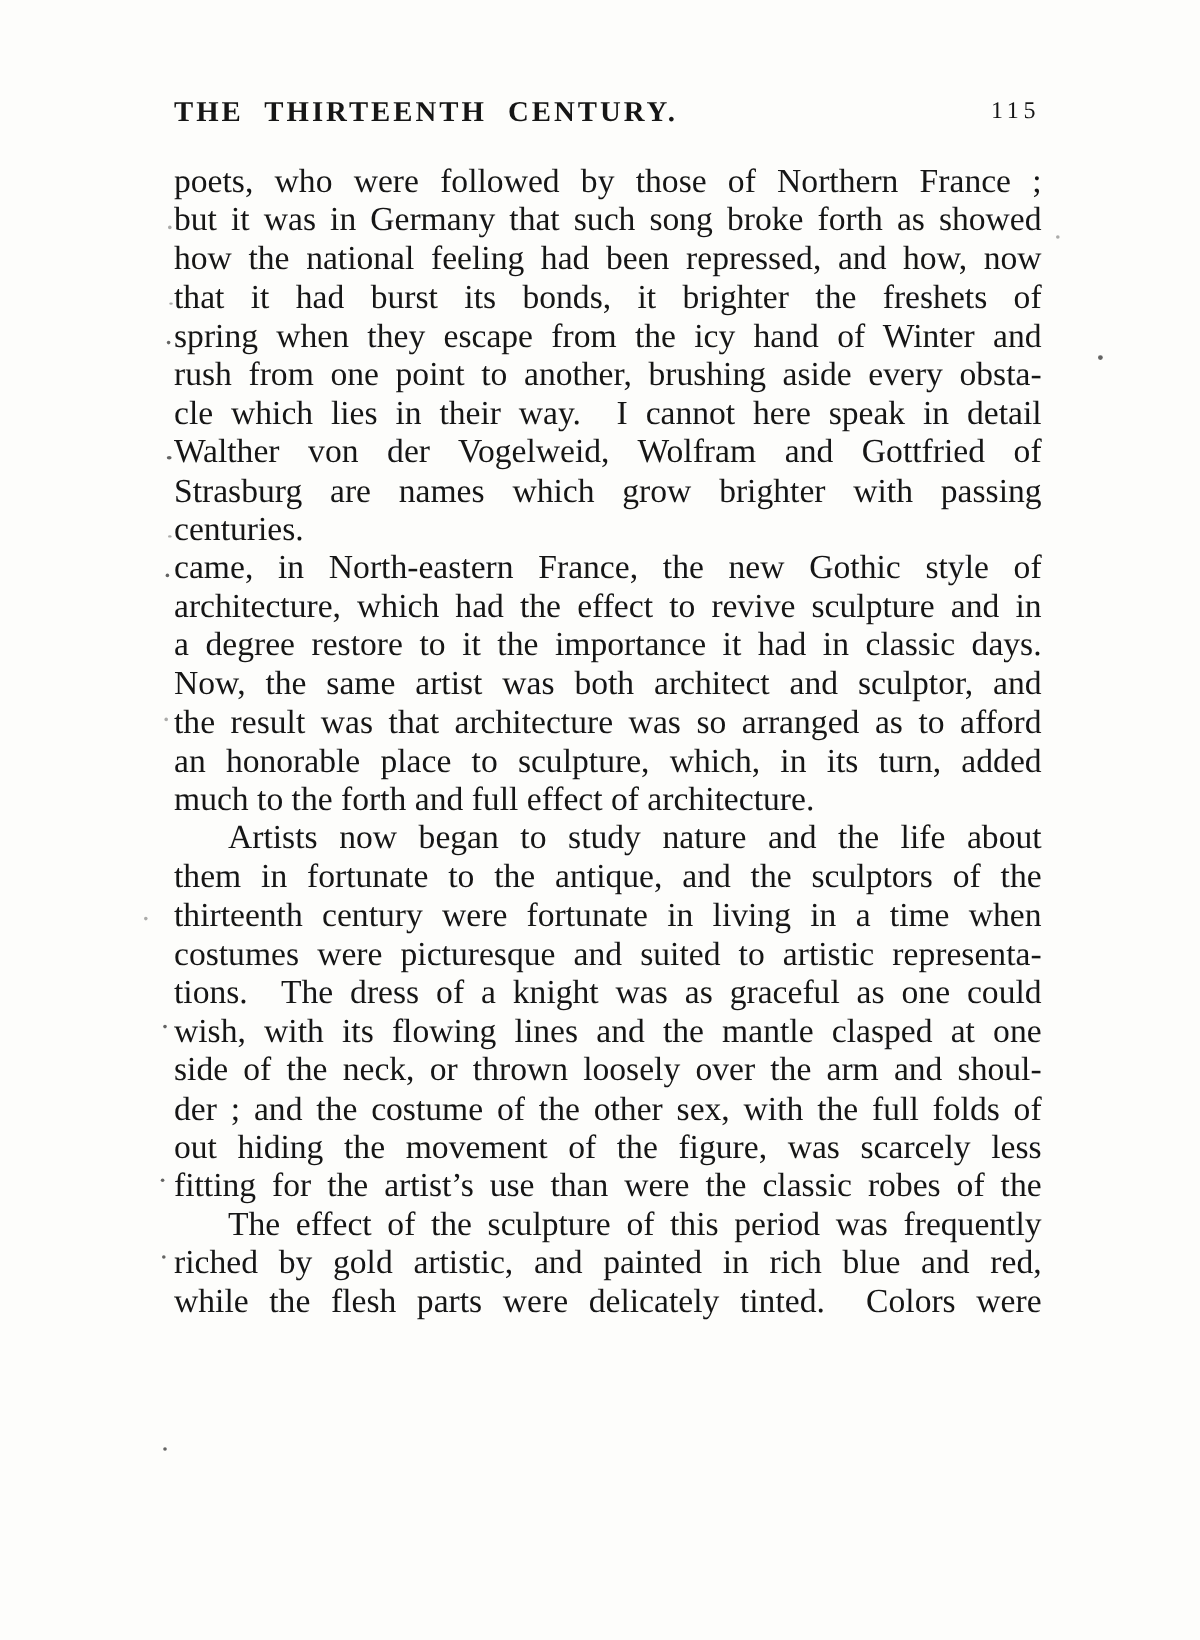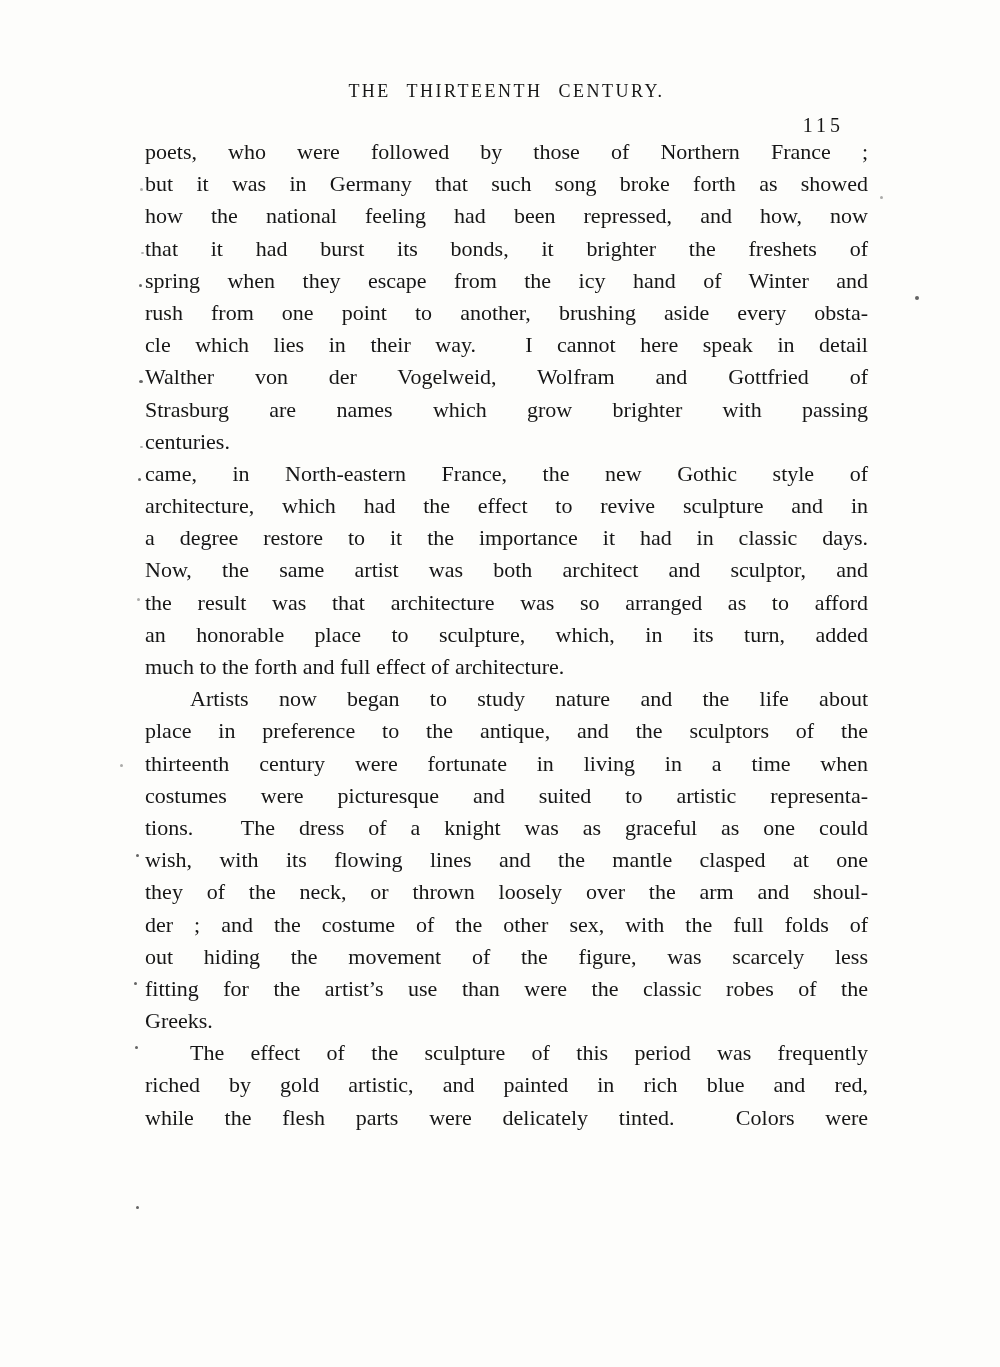--- a/index.html
+++ b/index.html
@@ -8,33 +8,33 @@
     width:1000px;height:1367px;
     background:var(--paper,#fdfdfb);
     color:var(--ink,#161616);
     font-family:"Liberation Serif","DejaVu Serif",serif;
     overflow:hidden;
   }
   .running-header{
     position:absolute;left:145px;top:81px;width:723px;height:26px;
   }
   .header-title{
-    display:block;text-align:center;
-    font-size:18px;letter-spacing:2.5px;word-spacing:9px;
-    font-weight:400;
+    display:block;text-align:left;
+    font-size:24px;letter-spacing:2.5px;word-spacing:9px;
+    font-weight:700;
   }
   .page-number{
-    position:absolute;right:24px;top:0;
-    font-size:20px;letter-spacing:4px;margin-top:33px;
+    position:absolute;right:1px;top:0;
+    font-size:20px;letter-spacing:4px;
   }
   .body-text{
     position:absolute;left:145px;top:136px;width:723px;
   }
   .line{
-    font-size:22px;
+    font-size:28px;
     line-height:32.2px;height:32.2px;
     white-space:nowrap;
     text-align:left;
   }
   .line.j{
     text-align:justify;
     text-align-last:justify;
   }
   .line.indent{ text-indent:45px; }
   .speck{
@@ -70,30 +70,29 @@
         <div class="line j">came, in North-eastern France, the new Gothic style of</div>
         <div class="line j">architecture, which had the effect to revive sculpture and in</div>
         <div class="line j">a degree restore to it the importance it had in classic days.</div>
         <div class="line j">Now, the same artist was both architect and sculptor, and</div>
         <div class="line j">the result was that architecture was so arranged as to afford</div>
         <div class="line j">an honorable place to sculpture, which, in its turn, added</div>
         <div class="line">much to the forth and full effect of architecture.</div>
       </div>
       <div>
         <div class="line j indent">Artists now began to study nature and the life about</div>
-        <div class="line j">place in preference to the antique, and the sculptors of the</div>
+        <div class="line j">them in fortunate to the antique, and the sculptors of the</div>
         <div class="line j">thirteenth century were fortunate in living in a time when</div>
         <div class="line j">costumes were picturesque and suited to artistic representa-</div>
         <div class="line j">tions.&nbsp; The dress of a knight was as graceful as one could</div>
         <div class="line j">wish, with its flowing lines and the mantle clasped at one</div>
-        <div class="line j">they of the neck, or thrown loosely over the arm and shoul-</div>
+        <div class="line j">side of the neck, or thrown loosely over the arm and shoul-</div>
         <div class="line j">der ; and the costume of the other sex, with the full folds of</div>
         <div class="line j">out hiding the movement of the figure, was scarcely less</div>
         <div class="line j">fitting for the artist’s use than were the classic robes of the</div>
-        <div class="line">Greeks.</div>
       </div>
       <div>
         <div class="line j indent">The effect of the sculpture of this period was frequently</div>
         <div class="line j">riched by gold artistic, and painted in rich blue and red,</div>
         <div class="line j">while the flesh parts were delicately tinted.&nbsp; Colors were</div>
       </div>
     </div>
 
   <div class="speck faint" style="left:140px;top:188px;width:3px;height:3px;"></div>
   <div class="speck faint" style="left:141px;top:252px;width:3px;height:2px;"></div>

